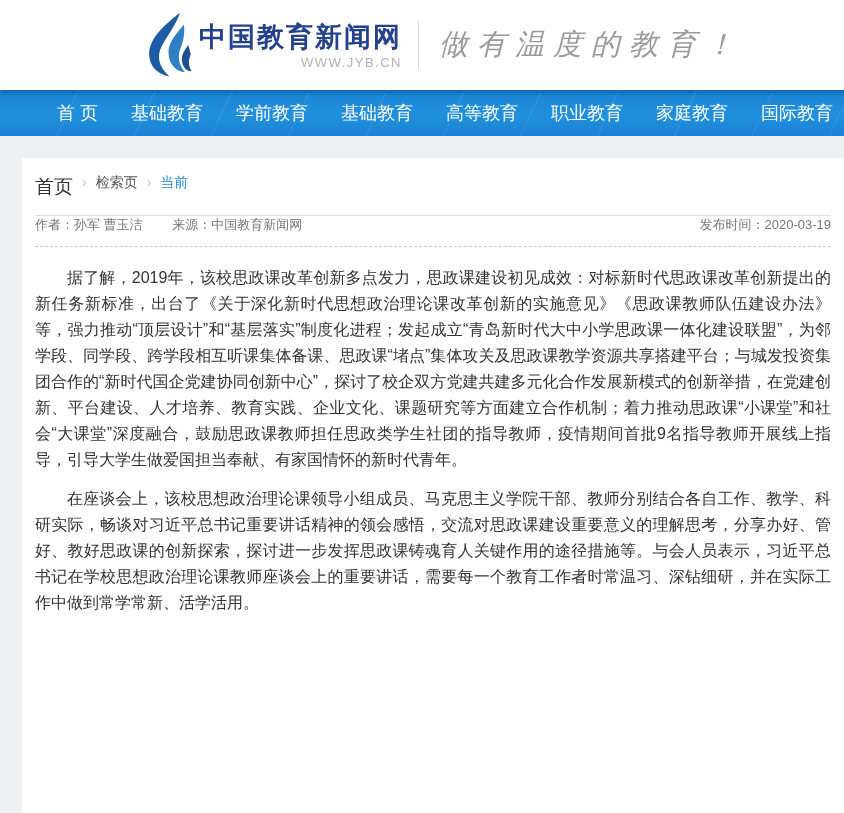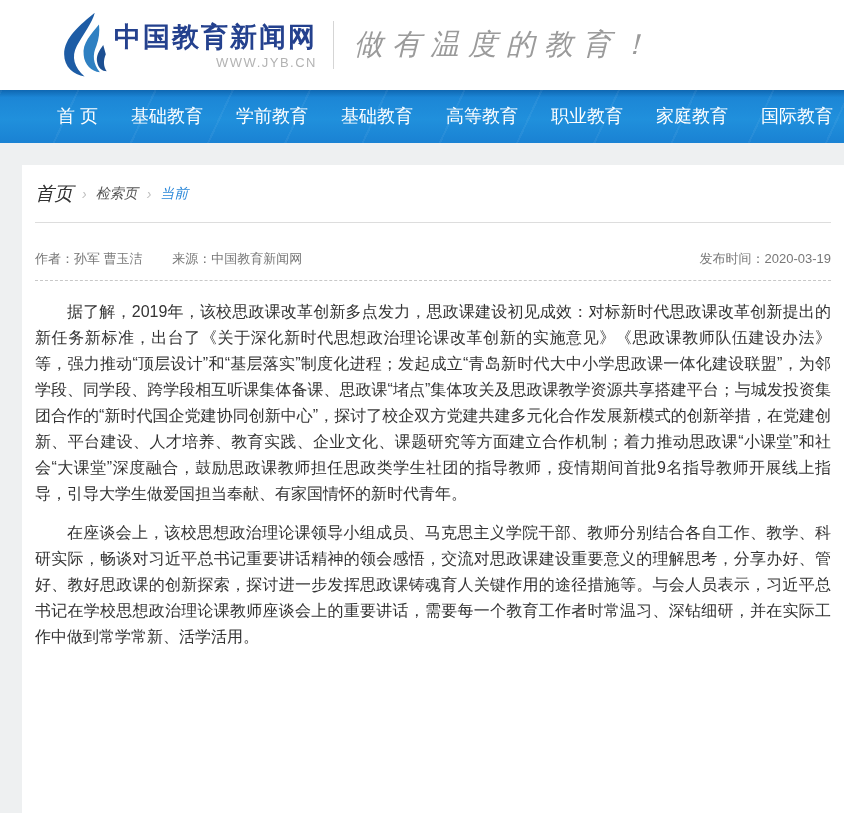--- a/index.html
+++ b/index.html
@@ -7,21 +7,22 @@
   body {
     font-family: "Liberation Sans", "DejaVu Sans", sans-serif;
     background: #eef0f1;
   }
   
   .site-header {
     height: 90px;
     background: #ffffff;
     display: flex;
     align-items: center;
-    padding-left: 56px;
+    padding-left: 40px;
+    justify-content: center;
   }
   .logo-wrap { display: flex; align-items: center; cursor: pointer; }
   .logo-icon { width: 52px; height: 68px; margin-right: 6px; }
   .logo-text { display: flex; flex-direction: column; align-items: flex-end; }
   .site-name {
     font-size: 27px;
     font-weight: bold;
     color: #24418e;
     letter-spacing: 2px;
     line-height: 32px;
@@ -40,21 +41,21 @@
   .slogan {
     font-family: "Liberation Serif", "DejaVu Serif", serif;
     font-style: italic;
     font-size: 29px;
     color: #9b9b9b;
     letter-spacing: 9px;
     white-space: nowrap;
   }
   
   .main-nav {
-    height: 53px;
+    height: 46px;
     background:
       repeating-linear-gradient(115deg, rgba(255,255,255,0.05) 0 2px, rgba(255,255,255,0) 2px 70px),
       linear-gradient(180deg, #0f67b1 0%, #1c86d6 14%, #2090dc 55%, #1a82d3 100%);
     display: flex;
     align-items: center;
     padding-left: 57px;
     overflow: hidden;
     white-space: nowrap;
   }
   .nav-item {
@@ -66,39 +67,38 @@
     flex: 0 0 auto;
   }
   
   .content-box {
     margin-left: 22px;
     margin-top: 22px;
     background: #ffffff;
     min-height: 760px;
     padding: 16px 13px 30px 13px;
   }
-  .breadcrumb { display: flex; align-items: center; font-style: italic; }
+  .breadcrumb { display: flex; align-items: flex-start; }
   .crumb-home { font-size: 19px; color: #333333; cursor: pointer; }
   .crumb-sep { font-size: 14px; color: #c0c0c0; margin: 0 9px; }
   .crumb-mid { font-size: 14px; color: #555555; cursor: pointer; }
   .crumb-cur { font-size: 14px; color: #2b88d9; }
   .rule-solid {
     border: none;
     border-top: 1px solid #dddddd;
     margin-top: 15px;
   }
   .article-title {
     margin-top: 26px;
     font-size: 25px;
     font-weight: 400;
     color: #3f3f3f;
     letter-spacing: 0.5px;
   }
   .meta-row {
-    margin-top: 27px;
     display: flex;
     justify-content: space-between;
     align-items: baseline;
     font-size: 13px;
     color: #777777;
   }
   .meta-source { margin-left: 26px; }
   .rule-dashed {
     border: none;
     border-top: 1px dashed #c8c8c8;

